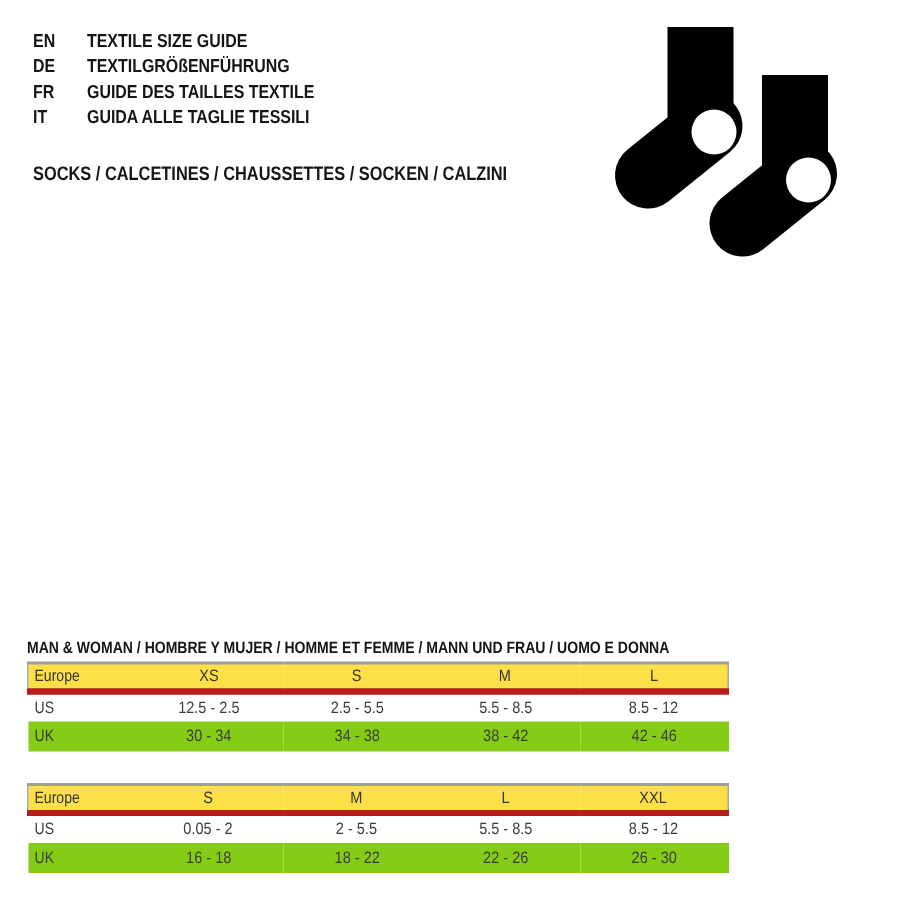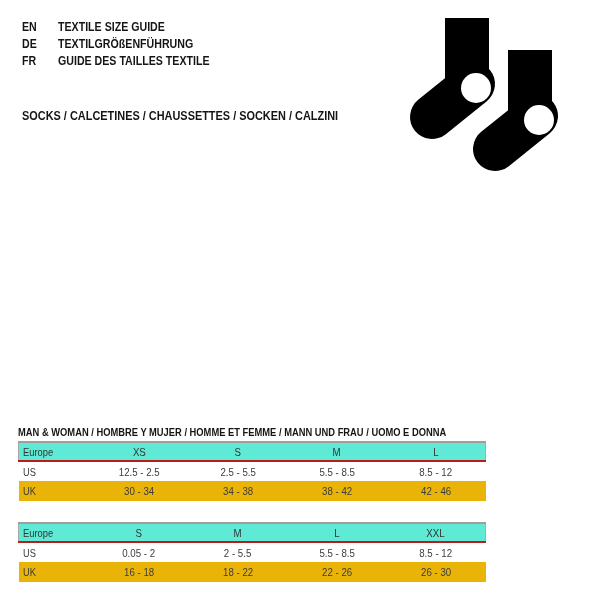--- a/index.html
+++ b/index.html
@@ -26,27 +26,27 @@
   
   .tbl-section{position:absolute;left:18px;width:467px;}
   .tbl-section.first{top:426px;}
   .tbl-section.second{top:522px;}
   .tbl-title{font-weight:700;font-size:11px;line-height:13px;height:13px;margin-bottom:2px;white-space:nowrap;}
   table.size-table{border-collapse:collapse;table-layout:fixed;width:467px;}
   table.size-table th,table.size-table td{
     padding:0;font-size:11px;font-weight:400;text-align:center;vertical-align:middle;color:#3c3c3c;
   }
   table.size-table th{
-    background:#5eead4;border-top:2px solid #9e9e9e;border-bottom:2px solid #b91c1c;color:#333;margin-top:47px;
+    background:#fde047;border-top:2px solid #9e9e9e;border-bottom:4px solid #b91c1c;color:#333;margin-top:47px;
   }
   table.size-table th:first-child{border-left:1px solid #a8a8a8;}
   table.size-table th:last-child{border-right:1px solid #a8a8a8;}
   table.size-table thead tr{height:19px;}
   table.size-table tbody tr{height:20px;}
-  table.size-table tr.row-alt{background:#eab308;}
+  table.size-table tr.row-alt{background:#84cc16;}
   table.size-table .left-col{text-align:left;padding-left:4px;}
   .col-europe{width:71px;}
   .col-size{width:99px;}
 </style>
 </head>
 <body>
 
 <div class="canvas">
 
   <div class="lang-block">
@@ -54,20 +54,24 @@
       <span class="lang-code"><span class="cx">EN</span></span>
       <span class="cx">TEXTILE SIZE GUIDE</span>
     </div>
     <div class="lang-row">
       <span class="lang-code"><span class="cx">DE</span></span>
       <span class="cx">TEXTILGRÖßENFÜHRUNG</span>
     </div>
     <div class="lang-row">
       <span class="lang-code"><span class="cx">FR</span></span>
       <span class="cx">GUIDE DES TAILLES TEXTILE</span>
+    </div>
+    <div class="lang-row">
+      <span class="lang-code"><span class="cx">IT</span></span>
+      <span class="cx">GUIDA ALLE TAGLIE TESSILI</span>
     </div>
   </div>
 
   <div class="category-line">
     <span class="cx">SOCKS / CALCETINES / CHAUSSETTES / SOCKEN / CALZINI</span>
   </div>
 
   <svg class="socks-svg" width="160" height="176" viewBox="0 0 160 176" aria-hidden="true">
     <defs>
       <g id="sock">

